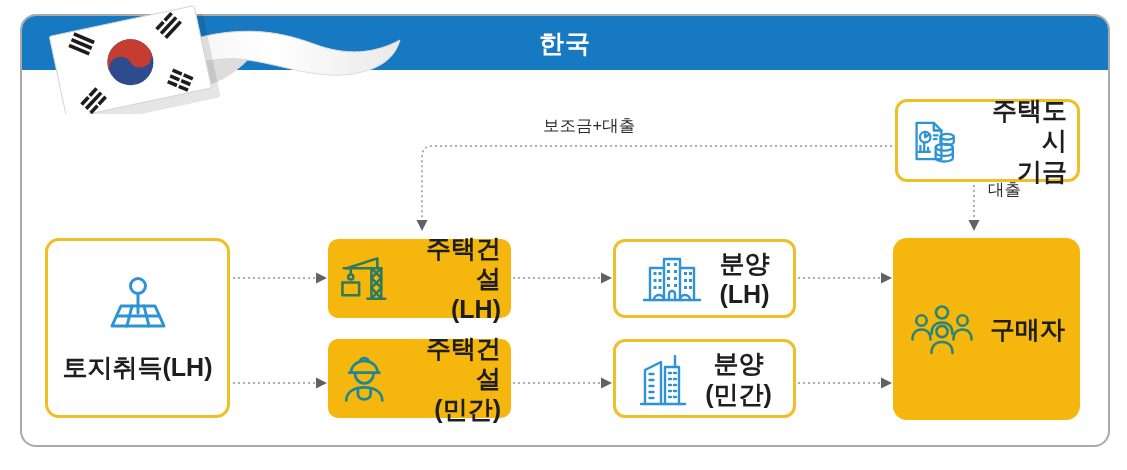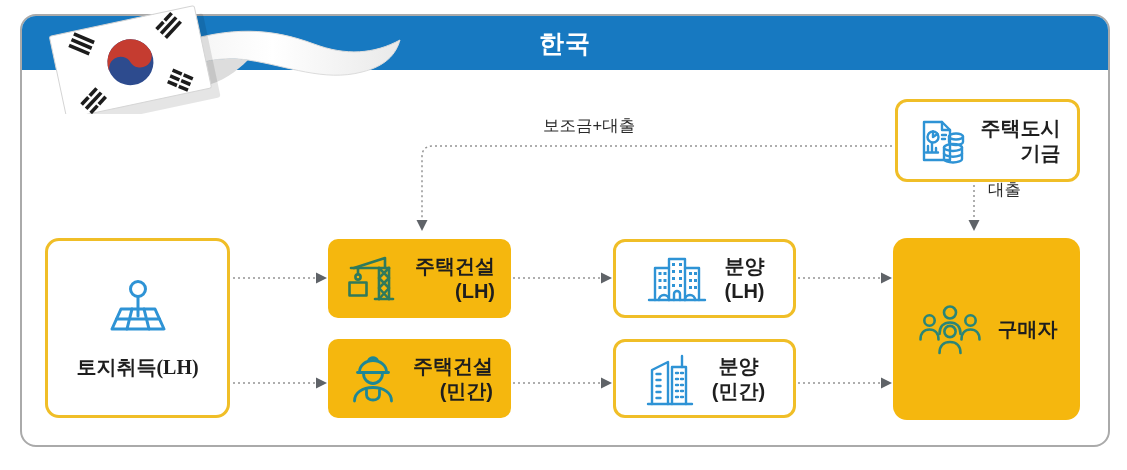--- a/index.html
+++ b/index.html
@@ -15,23 +15,23 @@
   }
   .banner{
     position:absolute;left:0;top:0;width:100%;height:54px;
     background:#1779c1;border-radius:14px 14px 0 0;
     display:flex;align-items:center;justify-content:center;text-align:center;
   }
   .banner-title{font-size:25px;font-weight:700;color:#fff;letter-spacing:1px;}
   .node{position:absolute;box-sizing:border-box;z-index:2;display:flex;align-items:center;}
   .node.white{background:#fff;border:3px solid #f0be27;}
   .node.yellow{background:#f5b70e;border:none;justify-content:center;}
-  .node .txt{font-weight:700;line-height:1.22;font-size:20px;color:#1e1e1e;}
+  .node .txt{font-weight:700;line-height:1.22;font-size:25px;color:#1e1e1e;}
   .node-land{left:45px;top:238px;width:185px;height:180px;border-radius:14px;
-    flex-direction:column;justify-content:center;gap:16px;font-family:Liberation Serif, serif;}
+    flex-direction:column;justify-content:center;gap:16px;}
   .node-build-lh{left:328px;top:239px;width:183px;height:79px;border-radius:10px;
     justify-content:center;gap:13px;padding:0 10px;}
   .node-build-pv{left:328px;top:339px;width:183px;height:79px;border-radius:10px;
     justify-content:center;gap:13px;padding:0 10px;}
   .node-sale-lh{left:613px;top:239px;width:183px;height:79px;border-radius:12px;
     justify-content:center;gap:16px;padding:0 8px;}
   .node-sale-pv{left:613px;top:339px;width:183px;height:79px;border-radius:12px;
     justify-content:center;gap:16px;padding:0 8px;}
   .node-buyer{left:893px;top:238px;width:187px;height:182px;border-radius:14px;
     justify-content:center;gap:14px;}

